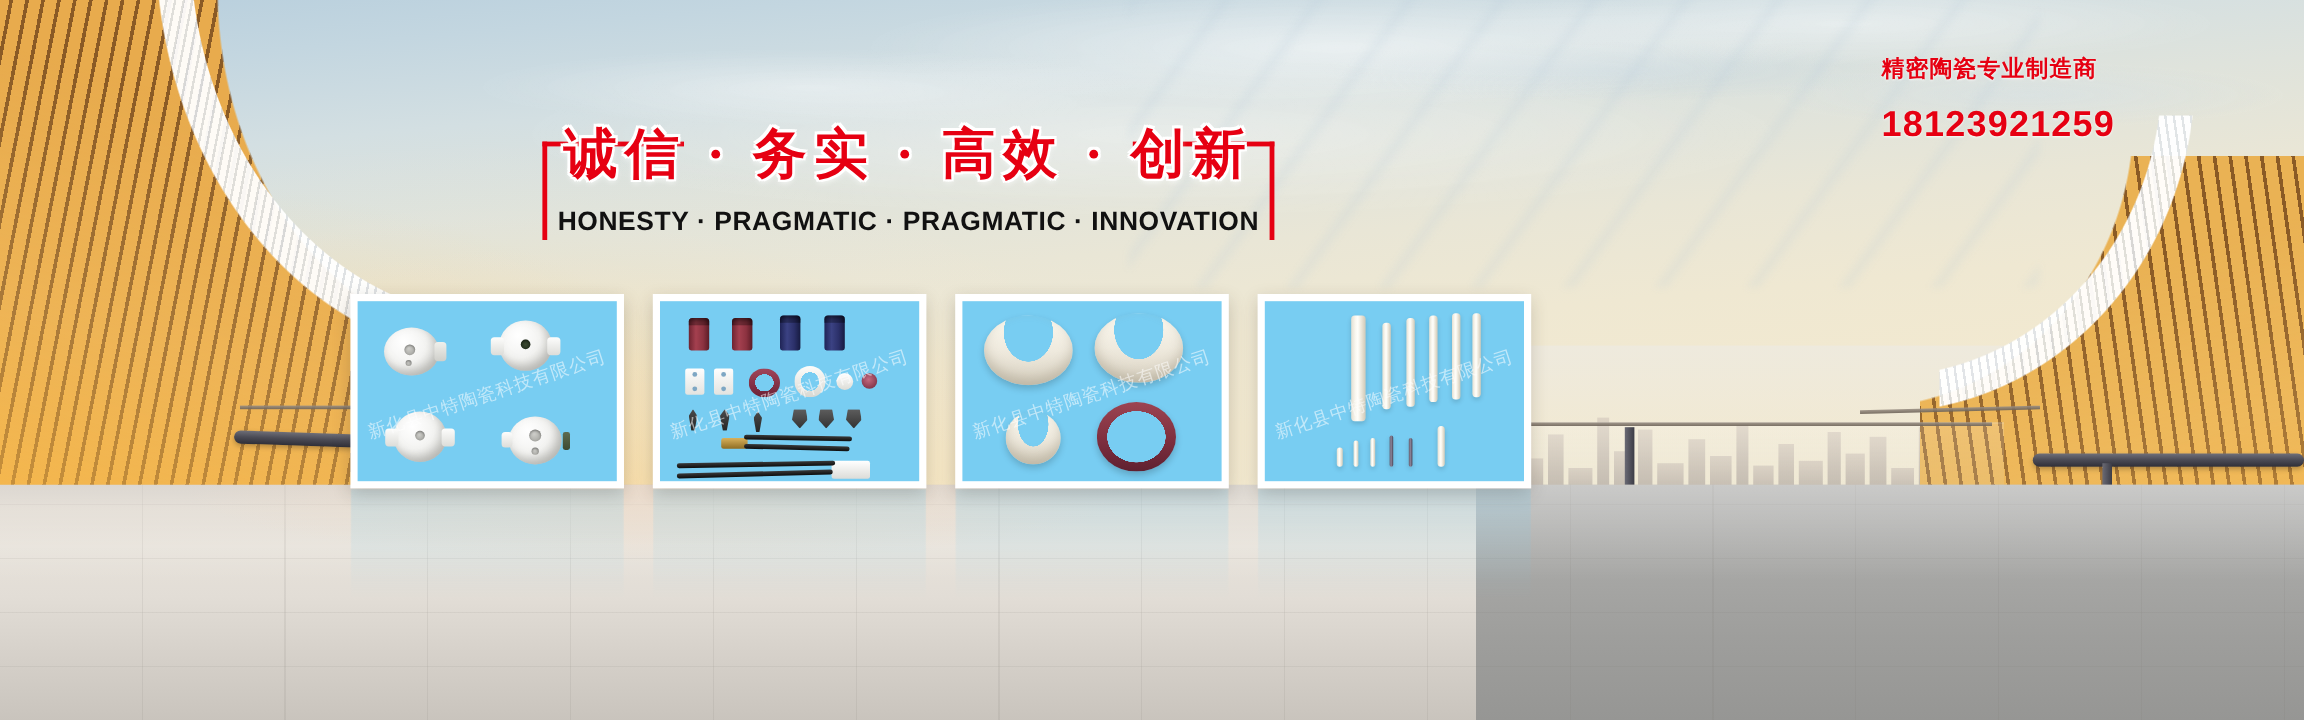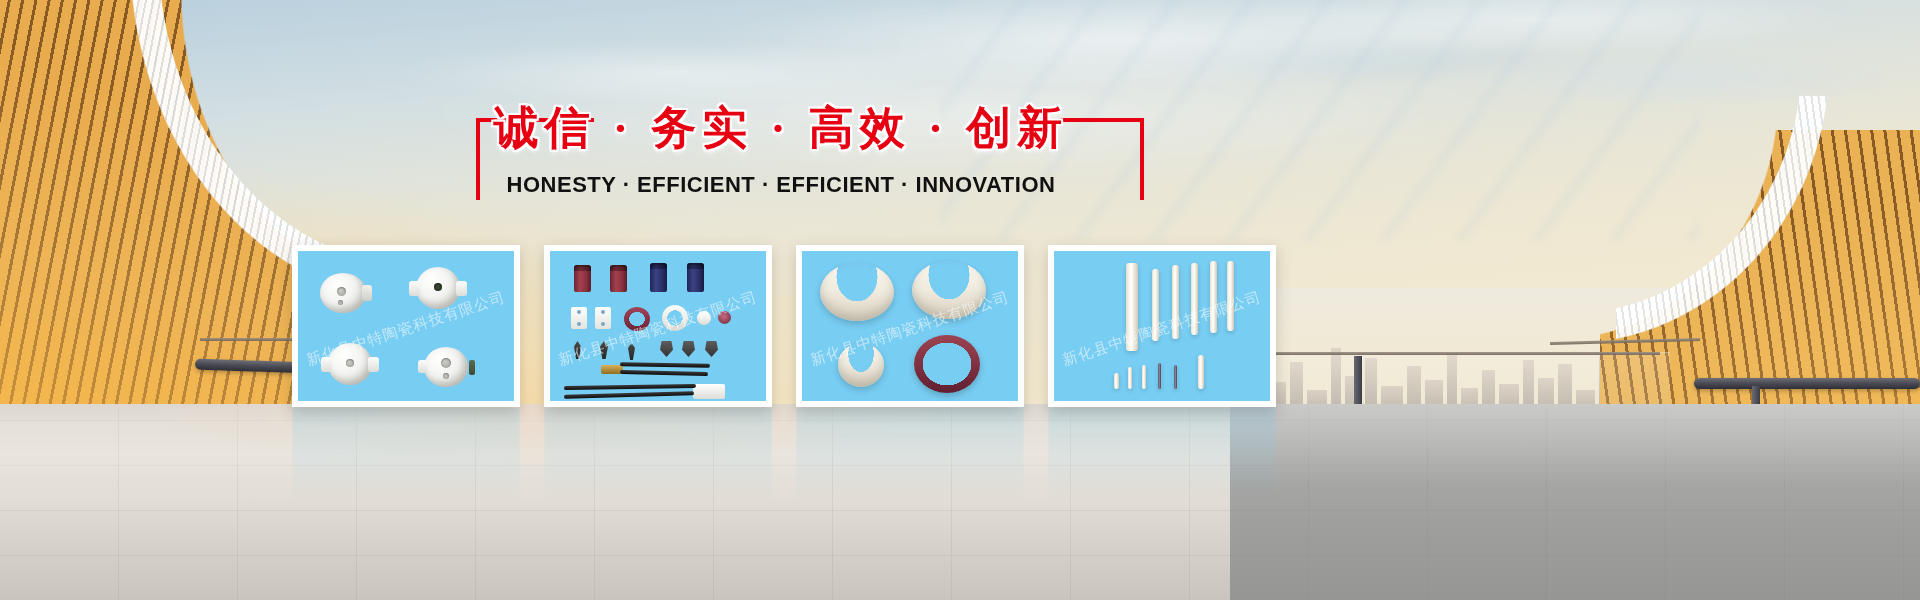--- a/index.html
+++ b/index.html
@@ -171,21 +171,21 @@
     position:absolute; left:150px; top:404px; width:1000px; height:120px;
     background:radial-gradient(ellipse 560px 90px at 40% 0%, rgba(243,208,176,0.55), rgba(243,208,176,0) 72%);
   }
   .floor-gloss {
     position:absolute; left:0; top:404px; width:1920px; height:80px;
     background:linear-gradient(180deg, rgba(255,255,255,0.30), rgba(255,255,255,0) 100%);
   }
 
   
   .slogan-wrap {
-    position:absolute; left:476px; top:110px; width:668px; height:100px;
+    position:absolute; left:452px; top:110px; width:610px; height:100px;
   }
   .bracket {
     position:absolute; width:118px; height:82px;
     border-color:#e60012;
     border-style:solid;
   }
   .bracket.left  { left:0;  top:8px; border-width:4px 0 0 4px; }
   .bracket.right { right:0; top:8px; border-width:4px 4px 0 0; }
 
   .slogan-cn {
@@ -424,24 +424,26 @@
   <div class="floor"></div>
   <div class="floor-right"></div>
   <div class="floor-lines"></div>
   <div class="floor-warm"></div>
   <div class="floor-gloss"></div>
 
   <div class="slogan-wrap">
     <div class="bracket left"></div>
     <div class="bracket right"></div>
     <div class="slogan-cn">诚信 · 务实 · 高效 · 创新</div>
-    <div class="slogan-en">HONESTY · EFFICIENT · EFFICIENT · INNOVATION</div>
+    <div class="slogan-en">HONESTY · PRAGMATIC · PRAGMATIC · INNOVATION</div>
   </div>
 
   <div class="rtext">
+    <div class="maker">精密陶瓷专业制造商</div>
+    <div class="tel">18123921259</div>
   </div>
 
   <div class="panels">
 
     <div class="reflection" style="left:292px;"></div>
     <div class="reflection" style="left:544px;"></div>
     <div class="reflection" style="left:796px;"></div>
     <div class="reflection" style="left:1048px;"></div>
 
     <div class="panel" style="left:292px;">

